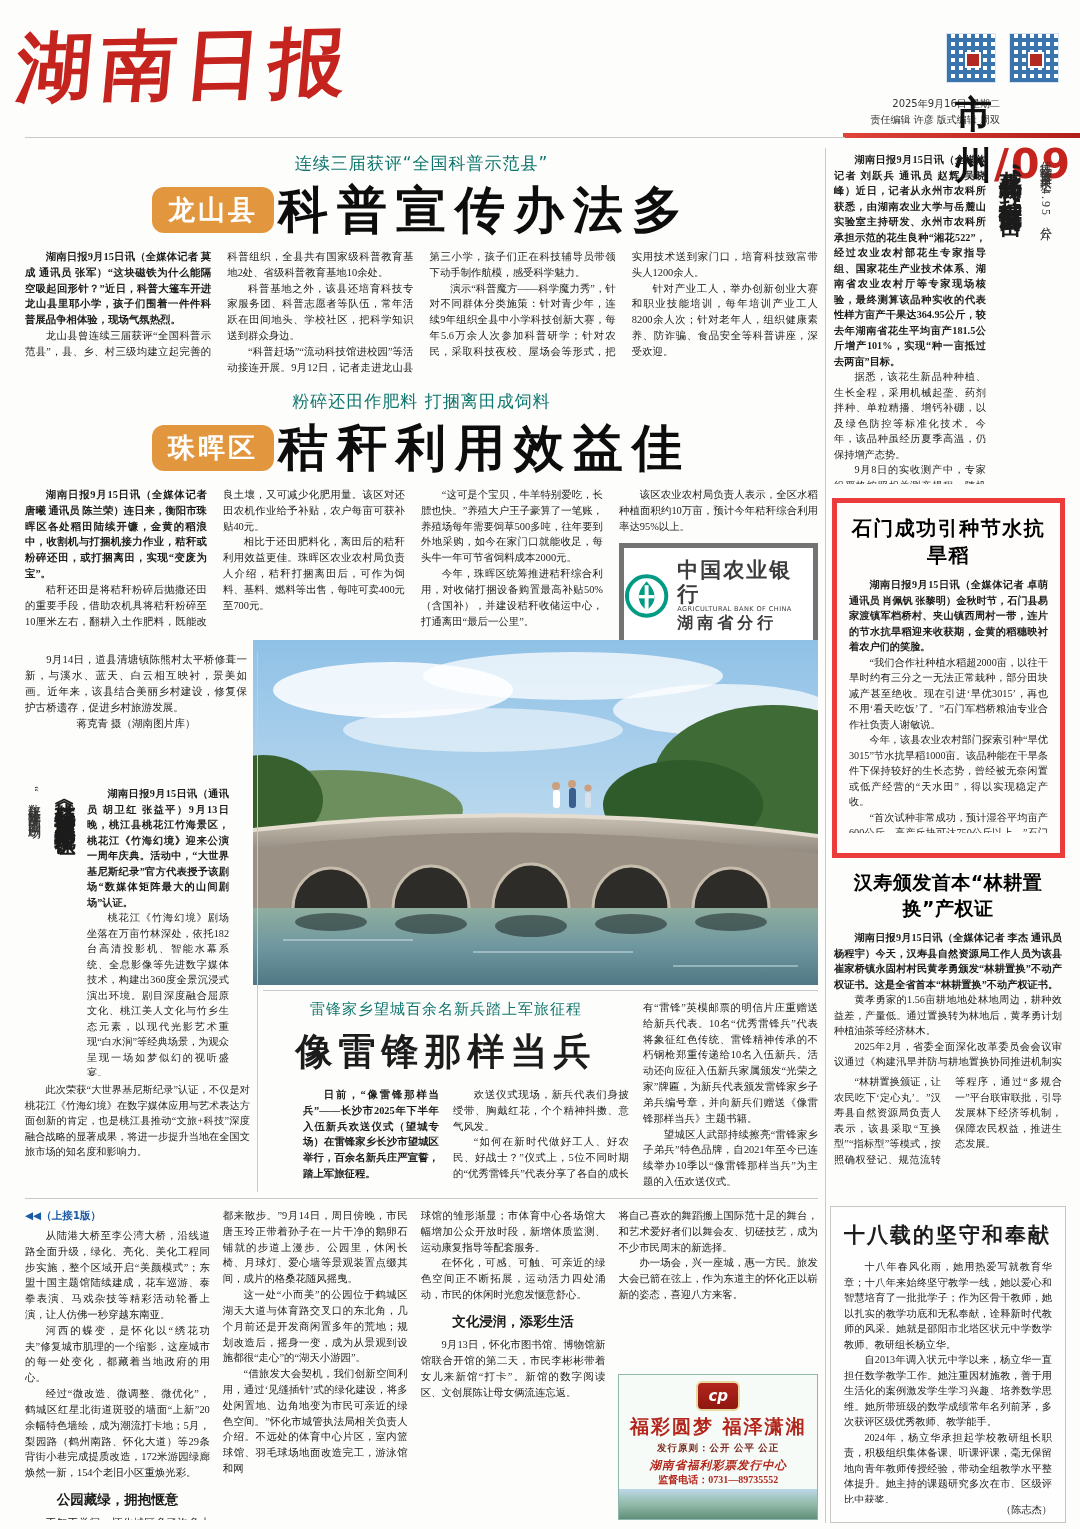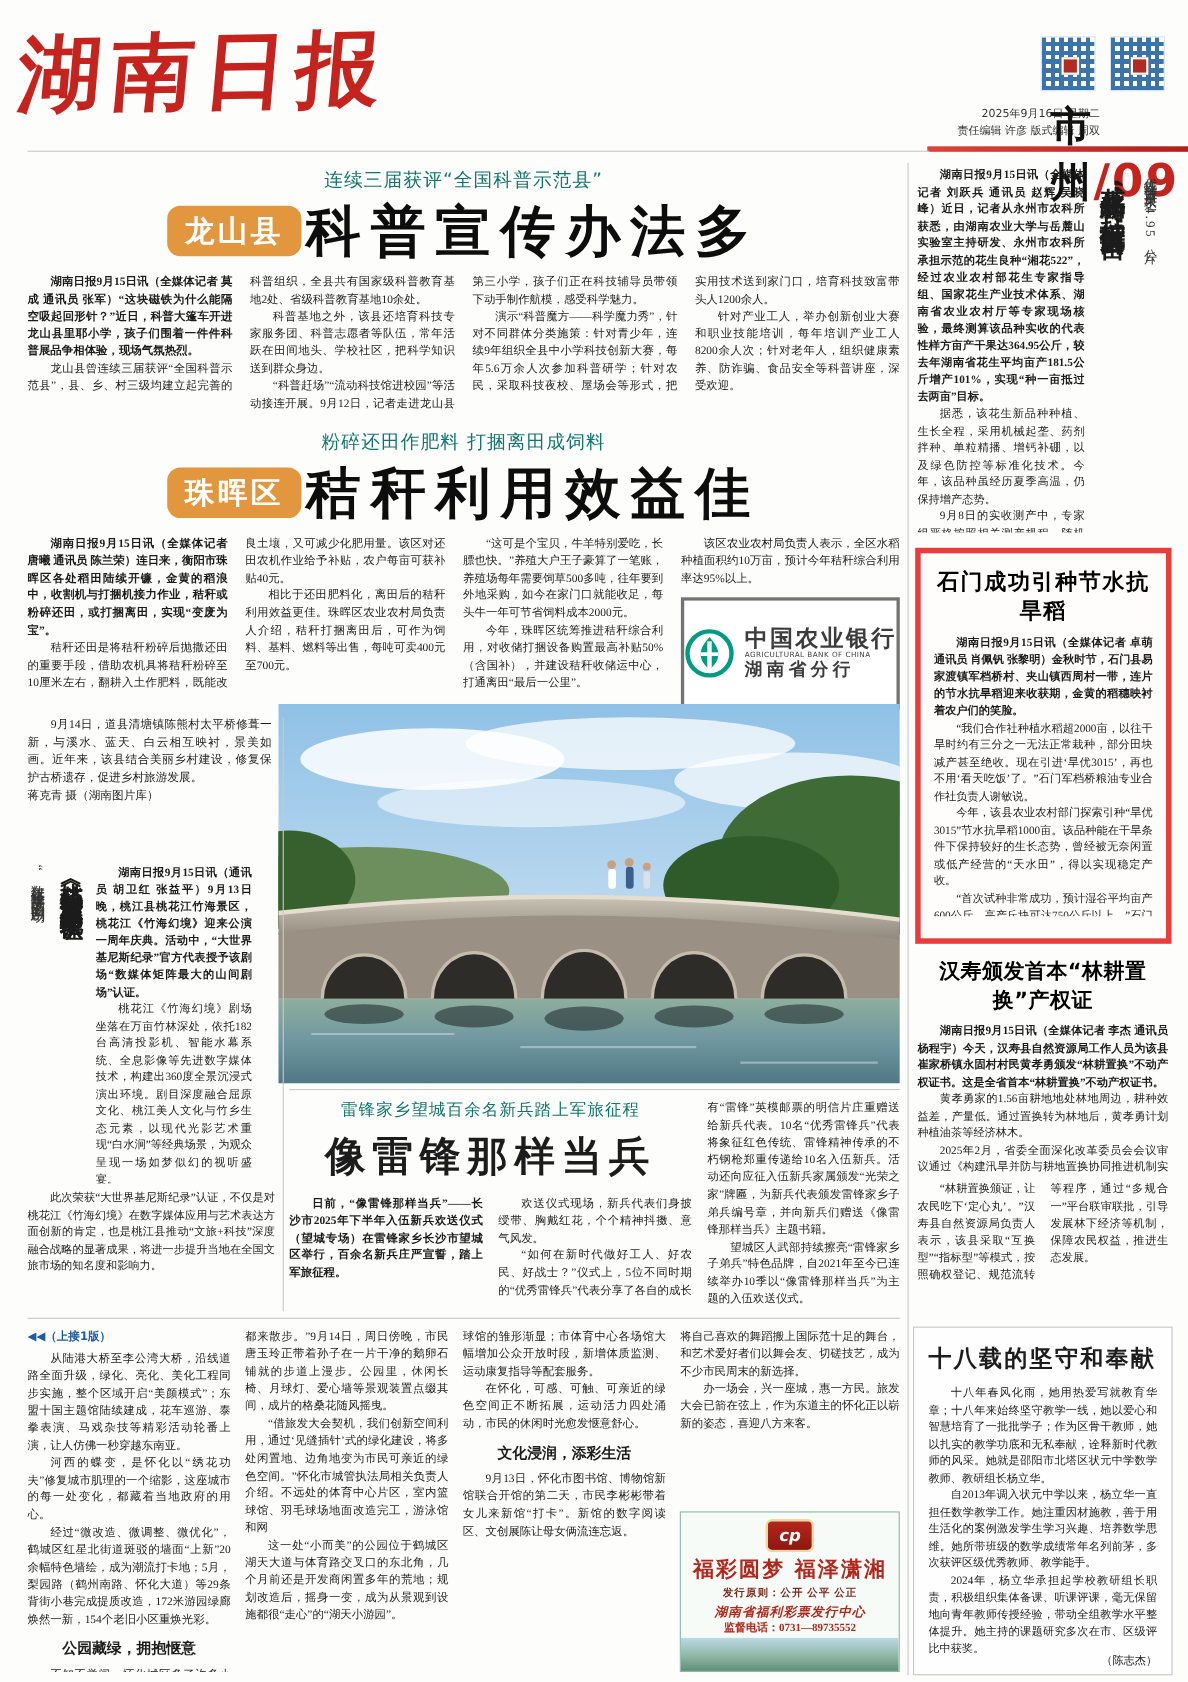--- a/index.html
+++ b/index.html
@@ -27,21 +27,21 @@
   .bigtitle{display:inline-block;font-family:"DejaVu Sans",sans-serif;font-weight:bold;font-size:50px;
             letter-spacing:9px;color:#0d0d0d;vertical-align:middle;line-height:1;}
   .body-text{font-size:10.4px;line-height:1.52;text-align:justify;overflow:hidden;}
   .body-text p{margin:0;text-indent:2em;}
   .byline{font-weight:bold;}
   .cols4{column-count:4;column-gap:16px;}
   .cols3{column-count:3;column-gap:16px;}
   .cols2{column-count:2;column-gap:14px;}
   .vtext{writing-mode:vertical-rl;}
   
-  .abc-ad{border:3px solid #737373;background:#fff;display:flex;align-items:center;justify-content:space-between;gap:8px;}
+  .abc-ad{border:5px solid #737373;background:#fff;display:flex;align-items:center;justify-content:space-between;gap:8px;}
   .abc-name{font-family:"DejaVu Serif",serif;font-weight:bold;font-size:21px;color:#3c3c3c;letter-spacing:2px;line-height:1.1;}
   .abc-en{font-family:"DejaVu Sans",sans-serif;font-size:6.6px;color:#3c3c3c;letter-spacing:.4px;}
   .abc-branch{font-family:"DejaVu Serif",serif;font-weight:bold;font-size:16px;color:#3c3c3c;letter-spacing:4px;}
   .shimen-box{border:5px solid #ec3b3b;background:#fffdfc;padding:12px 12px 8px 12px;box-sizing:border-box;}
   .shimen-title{font-family:"DejaVu Sans",sans-serif;font-weight:bold;font-size:20px;letter-spacing:1.5px;color:#000;text-align:center;}
   .shimen-sub{font-size:14.5px;font-weight:bold;color:#1a1a1a;text-align:center;margin-top:8px;letter-spacing:.5px;}
   .side-title{font-family:"DejaVu Sans",sans-serif;font-weight:bold;font-size:19px;letter-spacing:.5px;text-align:center;color:#000;}
   .teacher-box{border:1px solid #c6c6c6;background:#fefefe;padding:14px 13px;box-sizing:border-box;}
   .subhead{font-family:"DejaVu Sans",sans-serif;font-weight:bold;font-size:13.5px;text-align:center;margin:8px 0 6px 0;}
   .cont-mark{color:#1b5aa5;font-family:"DejaVu Sans",sans-serif;font-weight:bold;font-size:10.5px;margin-bottom:4px;}
@@ -122,21 +122,21 @@
           <div class="abc-en">AGRICULTURAL BANK OF CHINA</div>
           <div class="abc-branch">湖南省分行</div>
         </div>
       </div>
     </div>
   </div>
 </div>
 
 <div class="abs body-text" style="left:25px;top:652px;width:222px;height:120px;font-size:10.6px;">
   <p>9月14日，道县清塘镇陈熊村太平桥修葺一新，与溪水、蓝天、白云相互映衬，景美如画。近年来，该县结合美丽乡村建设，修复保护古桥遗存，促进乡村旅游发展。</p>
-  <p style="text-align:left;text-indent:0;">蒋克青 摄（湖南图片库）</p>
+  <p style="text-align:center;text-indent:0;">蒋克青 摄（湖南图片库）</p>
 </div>
 
 <div class="abs" style="left:253px;top:640px;width:565px;height:345px;">
   <svg width="565" height="345" viewBox="0 0 565 345">
     <defs>
       <linearGradient id="sky" x1="0" y1="0" x2="0" y2="1">
         <stop offset="0" stop-color="#8fc1e6"></stop>
           <stop offset="0.7" stop-color="#c8e0f2"></stop>
           <stop offset="1" stop-color="#e8f2fa"></stop>
       </linearGradient>
@@ -223,21 +223,21 @@
 <div class="rule" style="left:257px;top:652px;width:1px;height:540px;"></div>
 
 <div class="rule" style="left:263px;top:990px;width:555px;height:1px;"></div>
 
 <div class="abs" style="left:263px;top:1000px;width:555px;">
   <div style="display:flex;gap:14px;">
     <div style="width:366px;">
       <div class="kicker" style="font-size:15px;">雷锋家乡望城百余名新兵踏上军旅征程</div>
       <div style="text-align:center;font-family:'DejaVu Sans',sans-serif;font-weight:bold;font-size:37px;letter-spacing:6px;margin-top:8px;">像雷锋那样当兵</div>
       <div class="body-text cols2" style="margin-top:10px;height:104px;">
-        <p class="byline" style="text-indent:2em;">日前，“像雷锋那样当兵”——长沙市2025年下半年入伍新兵欢送仪式（望城专场）在雷锋家乡长沙市望城区举行，百余名新兵庄严宣誓，踏上军旅征程。</p>
+        <p class="byline" style="text-indent:2em;margin-left:40px;">日前，“像雷锋那样当兵”——长沙市2025年下半年入伍新兵欢送仪式（望城专场）在雷锋家乡长沙市望城区举行，百余名新兵庄严宣誓，踏上军旅征程。</p>
         <p>欢送仪式现场，新兵代表们身披绶带、胸戴红花，个个精神抖擞、意气风发。</p>
         <p>“如何在新时代做好工人、好农民、好战士？”仪式上，5位不同时期的“优秀雷锋兵”代表分享了各自的成长故事，勉励新兵们传承雷锋精神，在部队建功立业。</p>
 
       </div>
     </div>
     <div class="body-text" style="width:175px;height:186px;">
       <p style="text-indent:0;">有“雷锋”英模邮票的明信片庄重赠送给新兵代表。10名“优秀雷锋兵”代表将象征红色传统、雷锋精神传承的不朽钢枪郑重传递给10名入伍新兵。活动还向应征入伍新兵家属颁发“光荣之家”牌匾，为新兵代表颁发雷锋家乡子弟兵编号章，并向新兵们赠送《像雷锋那样当兵》主题书籍。</p>
       <p>望城区人武部持续擦亮“雷锋家乡子弟兵”特色品牌，自2021年至今已连续举办10季以“像雷锋那样当兵”为主题的入伍欢送仪式。</p>
     </div>
   </div>
@@ -250,22 +250,22 @@
     <div class="cont-mark">◀◀（上接1版）</div>
     <p>从陆港大桥至李公湾大桥，沿线道路全面升级，绿化、亮化、美化工程同步实施，整个区域开启“美颜模式”；东盟十国主题馆陆续建成，花车巡游、泰拳表演、马戏杂技等精彩活动轮番上演，让人仿佛一秒穿越东南亚。</p>
     <p>河西的蝶变，是怀化以“绣花功夫”修复城市肌理的一个缩影，这座城市的每一处变化，都藏着当地政府的用心。</p>
     <p>经过“微改造、微调整、微优化”，鹤城区红星北街道斑驳的墙面“上新”20余幅特色墙绘，成为潮流打卡地；5月，梨园路（鹤州南路、怀化大道）等29条背街小巷完成提质改造，172米游园绿廊焕然一新，154个老旧小区重焕光彩。</p>
     <div class="subhead">公园藏绿，拥抱惬意</div>
     <p>不知不觉间，怀化城区多了许多小巧精致的“绿色珍珠”。</p>
 
   </div>
   <div class="body-text" style="width:188px;height:312px;">
     <p style="text-indent:0;">都来散步。”9月14日，周日傍晚，市民唐玉玲正带着孙子在一片干净的鹅卵石铺就的步道上漫步。公园里，休闲长椅、月球灯、爱心墙等景观装置点缀其间，成片的格桑花随风摇曳。</p>
+    <p>这一处“小而美”的公园位于鹤城区湖天大道与体育路交叉口的东北角，几个月前还是开发商闲置多年的荒地；规划改造后，摇身一变，成为从景观到设施都很“走心”的“湖天小游园”。</p>
     <p>“借旅发大会契机，我们创新空间利用，通过‘见缝插针’式的绿化建设，将多处闲置地、边角地变为市民可亲近的绿色空间。”怀化市城管执法局相关负责人介绍。不远处的体育中心片区，室内篮球馆、羽毛球场地面改造完工，游泳馆和网</p>
-    <p>这一处“小而美”的公园位于鹤城区湖天大道与体育路交叉口的东北角，几个月前还是开发商闲置多年的荒地；规划改造后，摇身一变，成为从景观到设施都很“走心”的“湖天小游园”。</p>
   </div>
   <div class="body-text" style="width:188px;height:312px;">
     <p style="text-indent:0;">球馆的雏形渐显；市体育中心各场馆大幅增加公众开放时段，新增体质监测、运动康复指导等配套服务。</p>
     <p>在怀化，可感、可触、可亲近的绿色空间正不断拓展，运动活力四处涌动，市民的休闲时光愈发惬意舒心。</p>
     <div class="subhead">文化浸润，添彩生活</div>
     <p>9月13日，怀化市图书馆、博物馆新馆联合开馆的第二天，市民李彬彬带着女儿来新馆“打卡”。新馆的数字阅读区、文创展陈让母女俩流连忘返。</p>
   </div>
   <div style="width:203px;">
     <div class="body-text" style="height:160px;">
       <p style="text-indent:0;">将自己喜欢的舞蹈搬上国际范十足的舞台，和艺术爱好者们以舞会友、切磋技艺，成为不少市民周末的新选择。</p>

